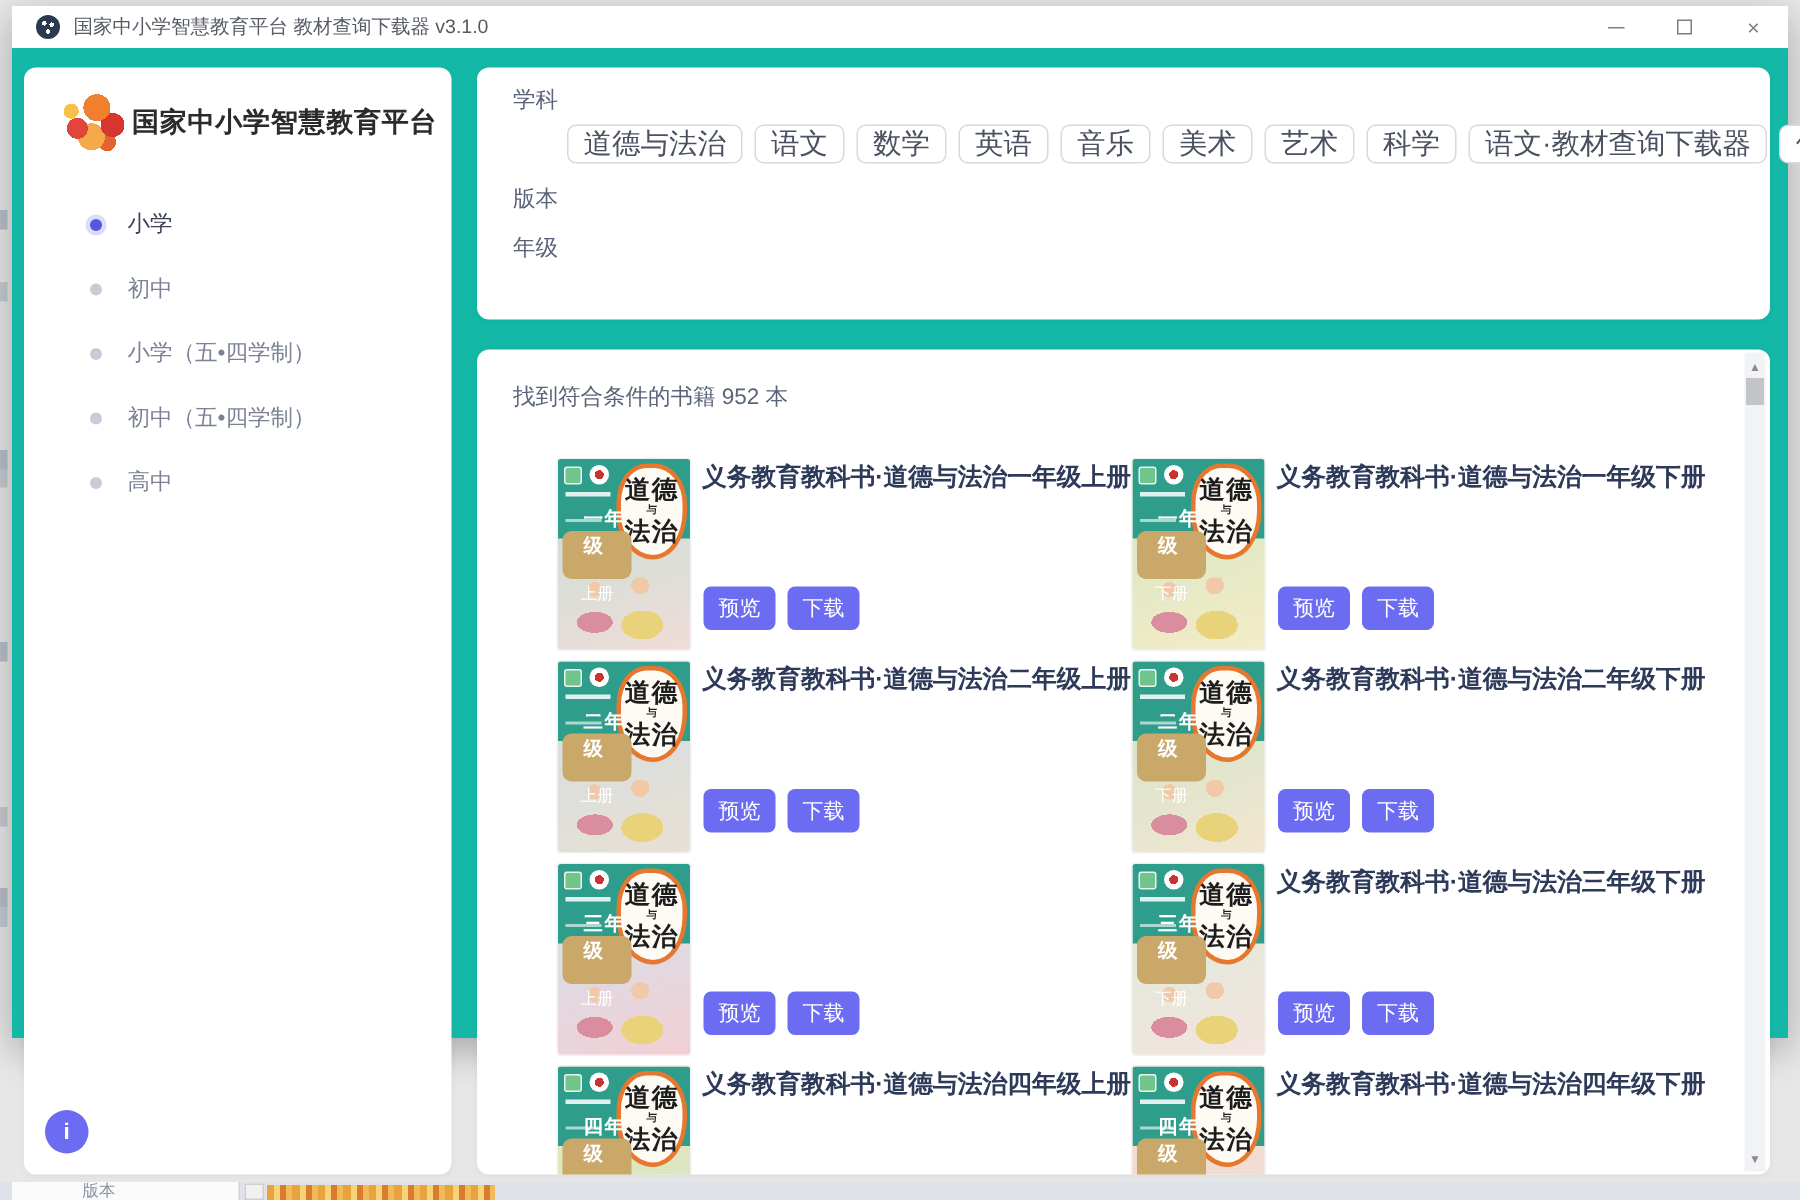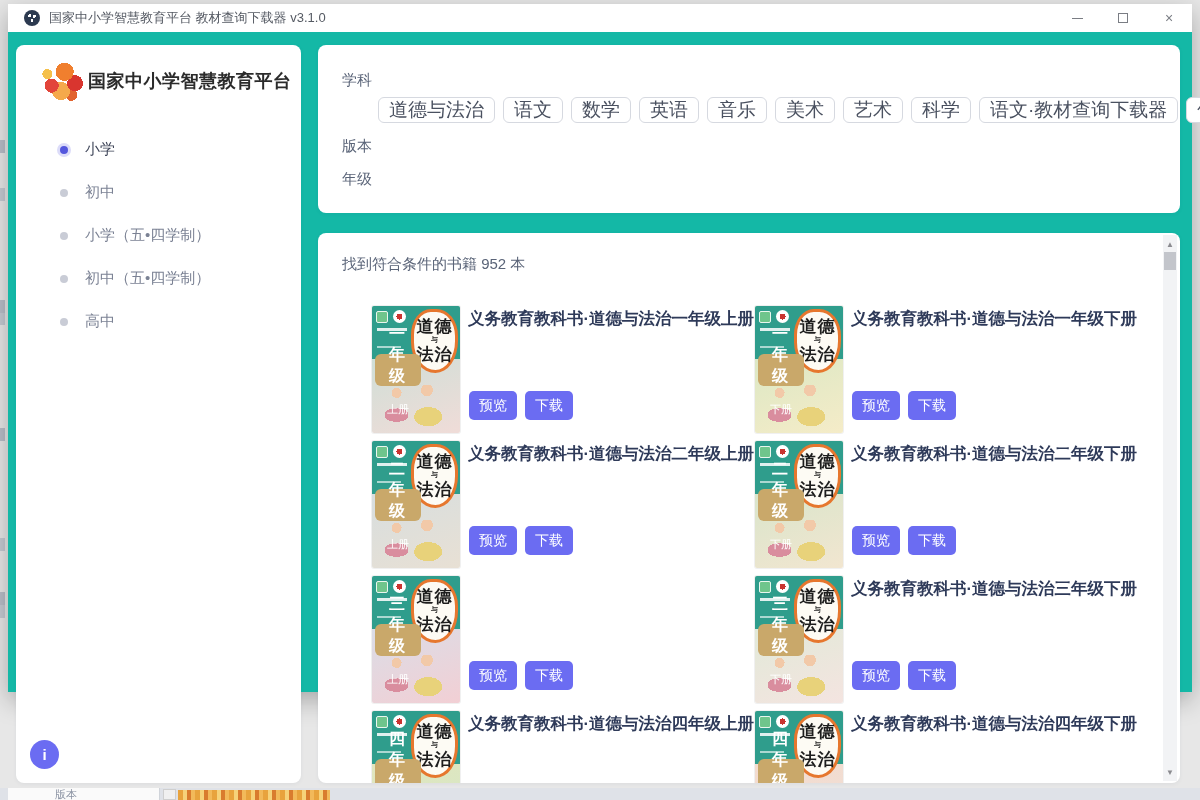--- a/index.html
+++ b/index.html
@@ -48,21 +48,21 @@
   .logo-text { font-family:"Liberation Serif", serif; font-weight:bold; font-size:18px; color:#2b2b2b; letter-spacing:.5px; white-space:nowrap; }
   .nav { margin-top:24px; }
   .nav-item { display:flex; align-items:center; height:43px; padding-left:44px; font-size:15px; color:#7b8294; cursor:pointer; }
   .nav-dot { width:8px; height:8px; border-radius:50%; background:#c9ccd6; margin-right:17px; flex:none; }
   .nav-item.active { color:#3b4256; }
   .nav-item.active .nav-dot { background:#5457dd; box-shadow:0 0 0 3px #dcdcf9; }
   .info-btn { position:absolute; left:14px; bottom:14px; width:29px; height:29px; border-radius:50%; background:#6b6cf2;
     color:#fff; display:flex; align-items:center; justify-content:center; font-size:15px; font-weight:bold; cursor:pointer; border:none; }
 
   
-  .filter-panel { left:310px; top:13px; width:862px; height:168px; padding:26px 24px; }
+  .filter-panel { left:310px; top:13px; width:862px; height:168px; padding:12px 24px; }
   .flabel { font-size:15px; color:#5a6478; }
   .chips { display:flex; gap:8px; margin:7px 0 0 36px; flex-wrap:nowrap; }
   .chip { border:1px solid #d6d9e0; border-radius:6px; padding:0 10px; height:26px; display:flex; align-items:center;
     font-size:19px; color:#4a5160; background:#fff; cursor:pointer; white-space:nowrap; }
   .flabel + .flabel, .chips + .flabel { margin-top:14px; }
   .mt { margin-top:15px; }
 
   
   .results-panel { left:310px; top:201px; width:862px; height:550px; overflow:hidden; padding:22px 0 0 24px; }
   .count { font-size:15px; color:#5a6478; }
@@ -82,21 +82,21 @@
     background:radial-gradient(circle at 50% 50%, #c93430 0 3px, #fff 3px); }
   .pub-line { position:absolute; top:22px; left:5px; width:30px; height:3px; background:rgba(255,255,255,.85); }
   .pub-line2 { position:absolute; top:40px; left:5px; width:24px; height:2px; background:rgba(255,255,255,.6); }
   .badge { position:absolute; top:3px; right:2px; width:47px; height:64px; background:#fdfbf4; border:3px solid #e6772e;
     border-radius:42% 46% 48% 52%/40% 42% 50% 48%; display:flex; flex-direction:column; align-items:center; justify-content:center;
     font-family:"Liberation Serif", serif; font-weight:bold; color:#1d1d1d; }
   .badge .b-big { font-size:17px; letter-spacing:1px; line-height:1.2; }
   .badge .b-small { font-size:7px; line-height:1.1; }
   .grade-tag { position:absolute; top:48px; left:3px; width:46px; height:32px; background:#c9a86a; border-radius:6px;
     color:#fff; display:flex; flex-direction:column; align-items:center; justify-content:center; }
-  .grade-tag .g { font-size:16px; font-weight:bold; letter-spacing:1px;margin-left:14px; }
+  .grade-tag .g { font-size:13px; font-weight:bold; letter-spacing:1px;margin-left:14px; }
   .grade-tag .v { font-size:11px; margin-top:15px; }
   .figures { position:absolute; bottom:4px; left:10px; width:66px; height:44px;
     background:radial-gradient(circle at 22% 18%, #f2c9a8 0 5px, transparent 5px),
                radial-gradient(circle at 68% 12%, #f2c9a8 0 6px, transparent 6px),
                radial-gradient(ellipse at 22% 68%, #d98d9e 0 12px, transparent 12px),
                radial-gradient(ellipse at 70% 72%, #e8d27a 0 14px, transparent 14px); }
 
   
   .scrollbar { position:absolute; top:2px; right:3px; width:14px; height:546px; background:#f2f3f5; z-index:3; }
   .sb-arrow { position:absolute; left:0; width:14px; height:14px; color:#8b8b90; font-size:8px; display:flex;

